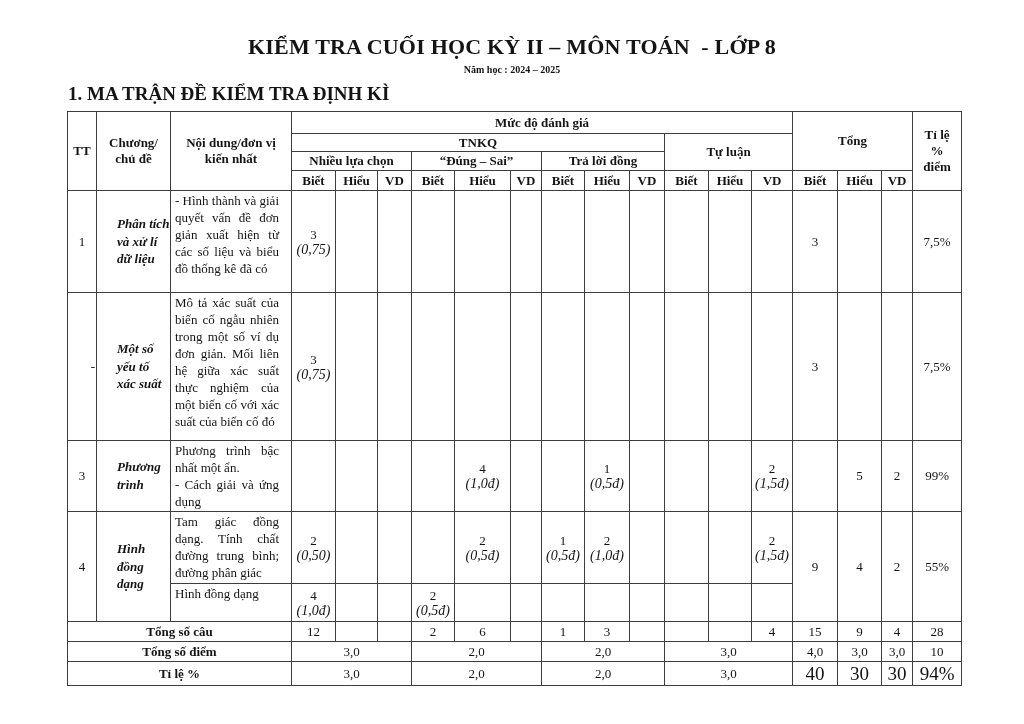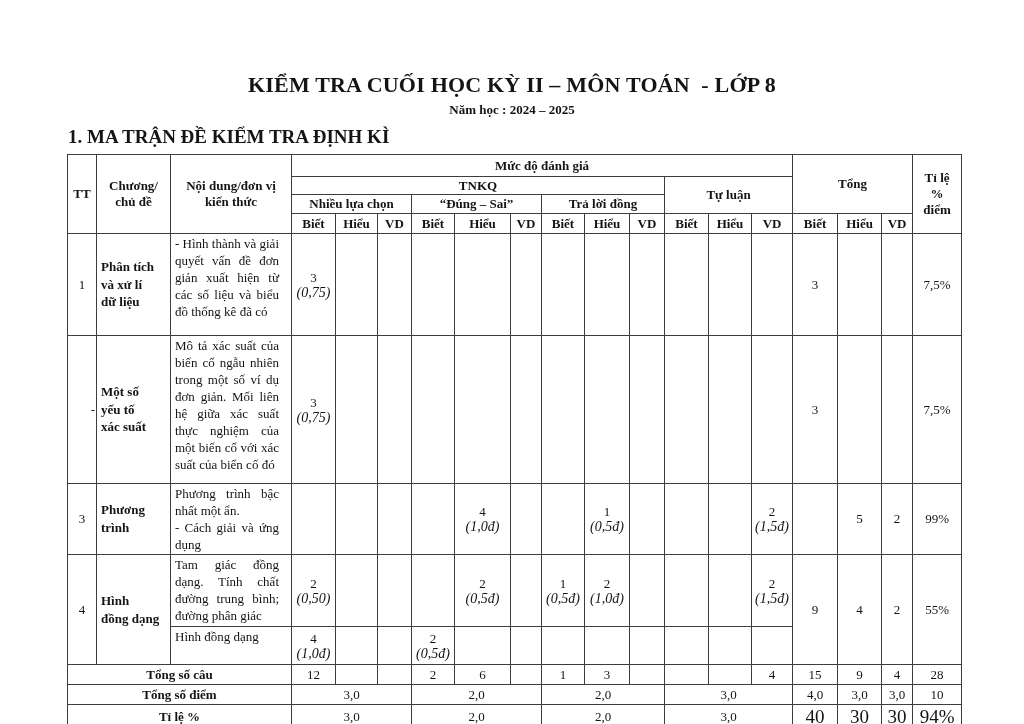--- a/index.html
+++ b/index.html
@@ -1,36 +1,36 @@
 <!DOCTYPE html>
 <html><head>
 <meta charset="utf-8">
 <style>
   html,body { margin:0; padding:0; }
   body {
     width:1024px; height:724px; background:#ffffff; color:#141414;
     font-family:"Liberation Serif","DejaVu Serif",serif;
     overflow:hidden;
   }
-  .title { text-align:center; font-weight:bold; font-size:22px; padding-top:72px; white-space:pre; letter-spacing:0.2px; }
-  .subtitle { text-align:center; font-weight:bold; font-size:13px; margin-top:4px; }
+  .title { text-align:center; font-weight:bold; font-size:22px; padding-top:34px; white-space:pre; letter-spacing:0.2px; }
+  .subtitle { text-align:center; font-weight:bold; font-size:10px; margin-top:4px; }
   .section { font-weight:bold; font-size:19px; margin:8px 0 6px 68px; }
 
   table.matrix { border-collapse:collapse; table-layout:fixed; margin-left:67px; width:894px; }
   .matrix th, .matrix td {
     border:1px solid #3d3d3d; padding:0; font-size:13px;
     text-align:center; vertical-align:middle; overflow:hidden;
     font-weight:normal; line-height:1.22;
   }
   .matrix th { font-weight:bold; }
   .pre { white-space:pre-line; }
   tr.h1{height:22px} tr.h2{height:18px} tr.h3{height:19px} tr.h4{height:20px}
   tr.r1{height:102px} tr.r2{height:148px} tr.r3{height:70px} tr.r4a{height:72px} tr.r4b{height:38px}
   tr.s1{height:20px} tr.s2{height:20px} tr.s3{height:22px}
-  td.chapter { font-weight:bold; text-align:left; padding-left:4px; white-space:pre-line; line-height:1.35; }
+  td.chapter { font-weight:bold; font-style:italic; text-align:left; padding-left:20px; white-space:pre-line; line-height:1.35; }
   td.contentc { text-align:justify; vertical-align:top; padding:1px 12px 1px 4px; line-height:17px; white-space:pre-line; }
   td.contentc.single { text-align:left; }
   .cnt { line-height:15px; }
   .pts { font-style:italic; font-size:14px; line-height:15px; }
   td.ttright { text-align:right; padding-right:1px; }
   td.labelc { font-weight:bold; }
   td.big { font-size:19px;margin-top:20px; }
 </style>
 </head>
 <body>
@@ -61,21 +61,21 @@
       <col style="width:31px">
     <col style="width:49px">
   </colgroup>
 
   <tbody>
       <tr class="h1">
     <th rowspan="4">TT</th>
     <th rowspan="4" class="pre">Chương/
 chủ đề</th>
     <th rowspan="4" class="pre">Nội dung/đơn vị
-kiến thức</th>
+kiến nhất</th>
     <th colspan="12">Mức độ đánh giá</th>
     <th colspan="3" rowspan="3">Tổng</th>
     <th rowspan="4" class="pre">Tỉ lệ
 %
 điểm</th>
   </tr>
   <tr class="h2">
     <th colspan="9">TNKQ</th>
     <th colspan="3" rowspan="2">Tự luận</th>
   </tr>

